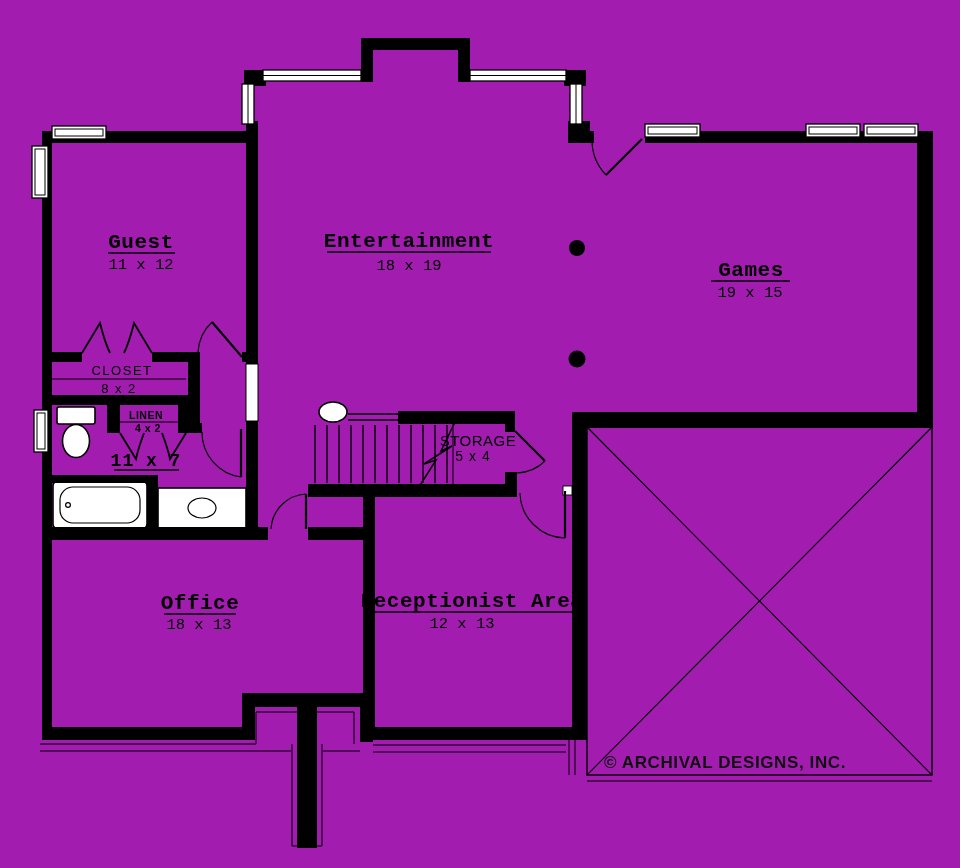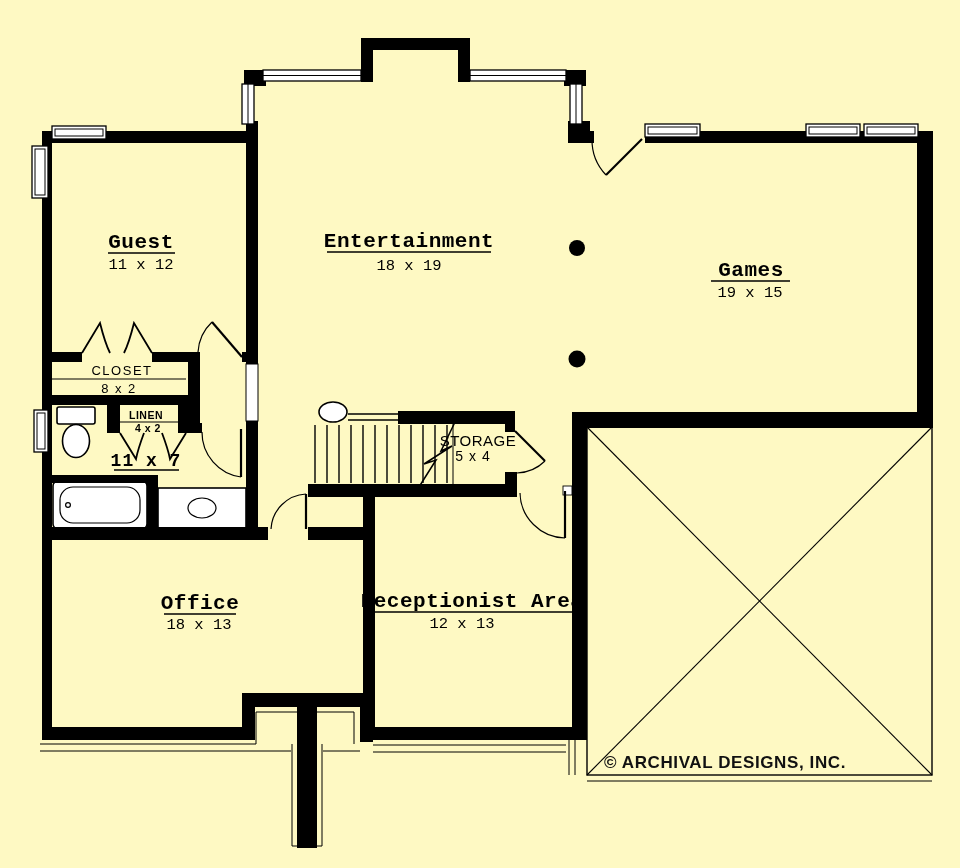--- a/index.html
+++ b/index.html
@@ -1,16 +1,16 @@
 <!DOCTYPE html>
 <html><head>
 <meta charset="utf-8">
 <style>
   html,body{margin:0;padding:0;background:#ffffff;width:960px;height:868px;overflow:hidden;}
-  #stage{width:960px;height:868px;position:relative;background:#fef9c3;}
+  #stage{width:960px;height:868px;position:relative;background:#a21caf;}
   svg{display:block;}
   .wall{stroke:none;}
   .thin{stroke:#000;stroke-width:1;fill:none;}
   .fixture{fill:#ffffff;stroke:#000;stroke-width:1.6;}
   .fixture-inner{fill:none;stroke:#000;stroke-width:1.2;}
   .win-outer{fill:#ffffff;stroke:#000;stroke-width:1.3;}
   .win-inner{fill:#ffffff;stroke:#000;stroke-width:1;}
   .door-leaf{stroke:#000;stroke-width:2.2;fill:none;}
   .door-arc{stroke:#000;stroke-width:1.2;fill:none;}
   .bifold{stroke:#000;stroke-width:1.8;fill:none;}

